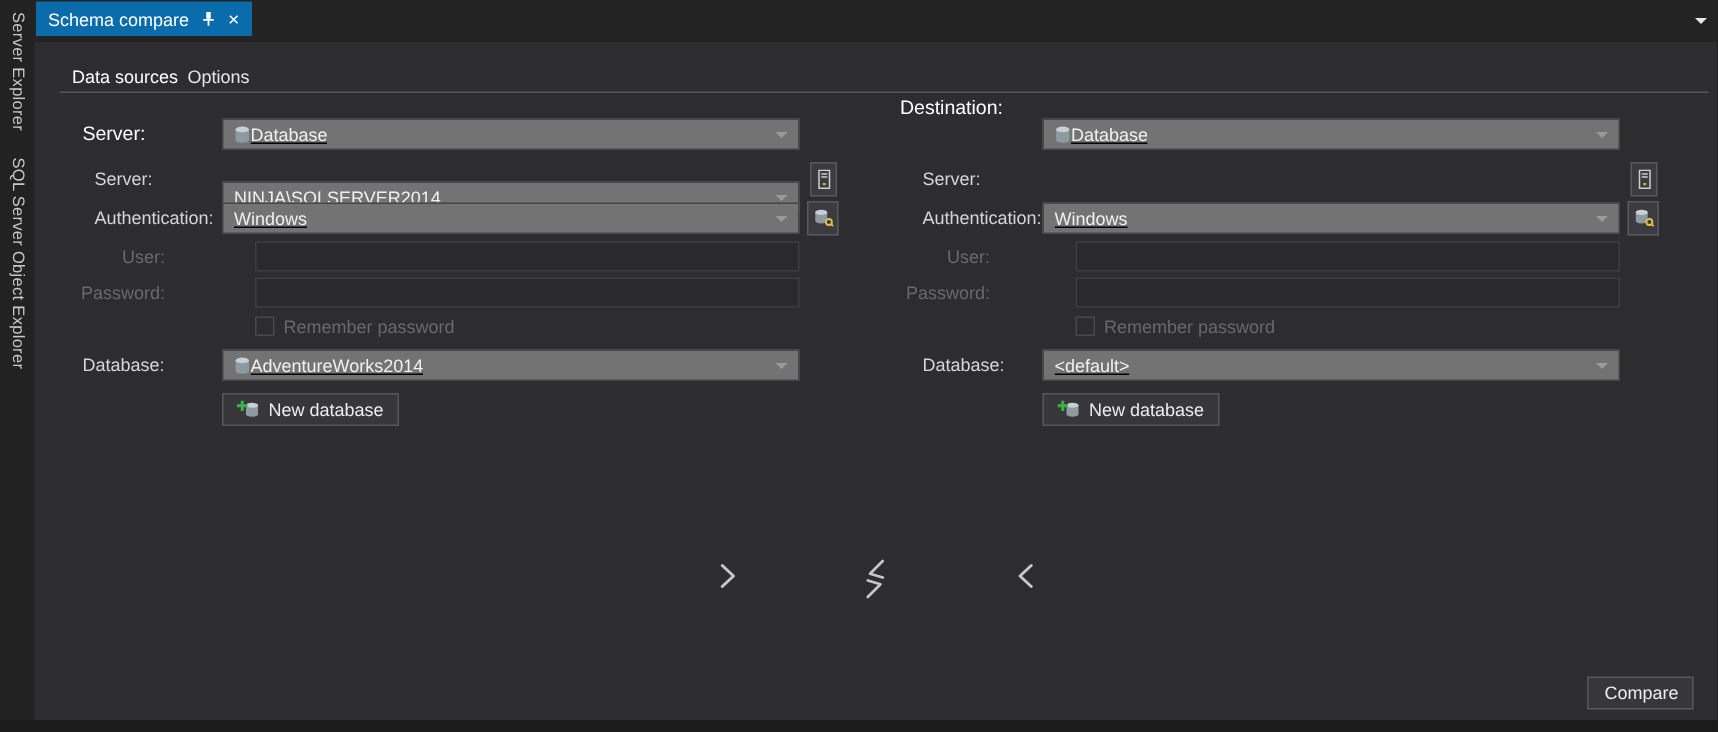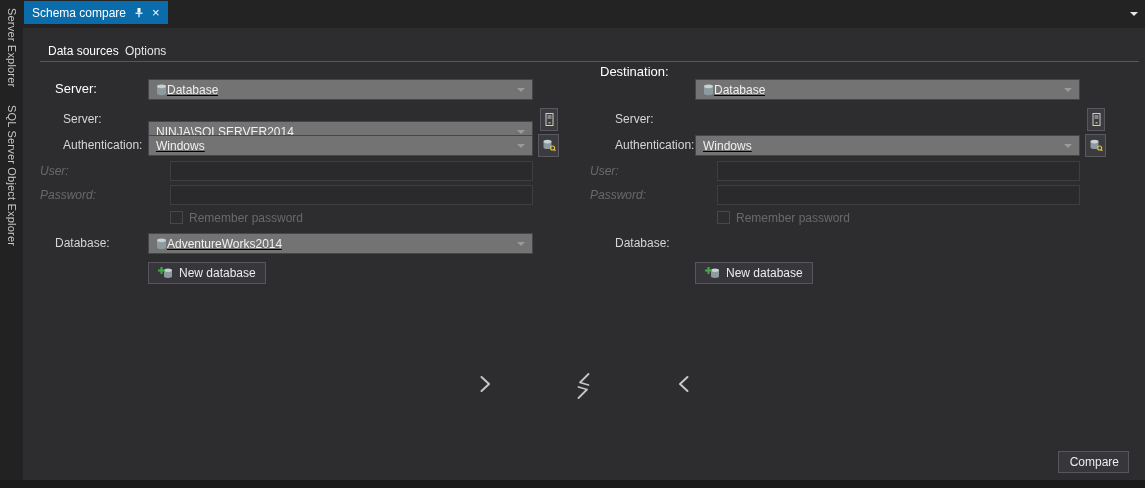--- a/index.html
+++ b/index.html
@@ -15,21 +15,21 @@
   .overflow-chev{position:absolute;right:7px;top:12px;width:0;height:0;border-left:4px solid transparent;border-right:4px solid transparent;border-top:4px solid #e8e8e8;cursor:pointer;}
   
   .subtab{position:absolute;font-size:12px;cursor:pointer;white-space:nowrap;}
   .subtab.active{color:#ffffff;}
   .subtab.idle{color:#e5e5e5;}
   .divider{position:absolute;left:40px;right:6px;top:61px;height:1px;background:#56565c;}
   
   .hdr{position:absolute;font-size:13px;color:#ffffff;white-space:nowrap;}
   .lbl{position:absolute;font-size:12px;color:#d6d6d6;white-space:nowrap;}
   .lbl.dim{color:#67696c;}
-  .ralign{text-align:left;font-style:italic;}
+  .ralign{text-align:right;}
   
   .dd{position:absolute;height:21px;background:#737373;border:1px solid #45454b;box-sizing:border-box;display:flex;align-items:center;gap:0;padding:0 18px 0 7px;cursor:pointer;text-decoration:underline;}
   .dd::after{content:"";position:absolute;right:7px;top:8px;border-left:4px solid transparent;border-right:4px solid transparent;border-top:4px solid #9a9a9e;}
   .dd .txt{font-size:12px;color:#f0f0f0;white-space:nowrap;overflow:hidden;}
   .ic{display:inline-flex;align-items:center;line-height:0;}
   
   .field{position:absolute;height:20px;background:#2a2a2d;border:1px solid #3e3e42;box-sizing:border-box;color:#cccccc;padding:0 5px;font:12px "Liberation Sans",sans-serif;}
   
   .icon-btn{position:absolute;background:#3b3b40;border:1px solid #58585e;box-sizing:border-box;display:flex;align-items:center;justify-content:center;cursor:pointer;}
   
@@ -185,20 +185,23 @@
   <span class="lbl dim ralign" style="left:590px;top:164px;width:70px;">User:</span>
   <input class="field" style="left: 717px; top: 161px; width: 363px;" disabled="" value="">
 
   <span class="lbl dim ralign" style="left:590px;top:188px;width:70px;">Password:</span>
   <input class="field" style="left: 717px; top: 185px; width: 363px;" disabled="" value="">
 
   <span class="chk" style="left:717px;top:211px;"></span>
   <span class="lbl dim" style="left:736px;top:211px;">Remember password</span>
 
   <span class="lbl" style="left:615px;top:236px;">Database:</span>
+  <div class="dd" style="left:695px;top:233px;width:385px;">
+    <span class="txt">&lt;default&gt;</span>
+  </div>
 
   <button class="btn" style="left:695px;top:262px;">
     <span class="ic">
       <svg width="16" height="13" viewBox="0 0 16 13">
           <path d="M6 3.2 v6 a4 1.7 0 0 0 8 0 v-6" fill="#8d9ba1"></path>
           <ellipse cx="10" cy="3.2" rx="4" ry="1.7" fill="#c6d0d5"></ellipse>
           <rect x="2.5" y="0" width="2" height="7" fill="#3fae49"></rect>
           <rect x="0" y="2.5" width="7" height="2" fill="#3fae49"></rect>
         </svg>
     </span>

